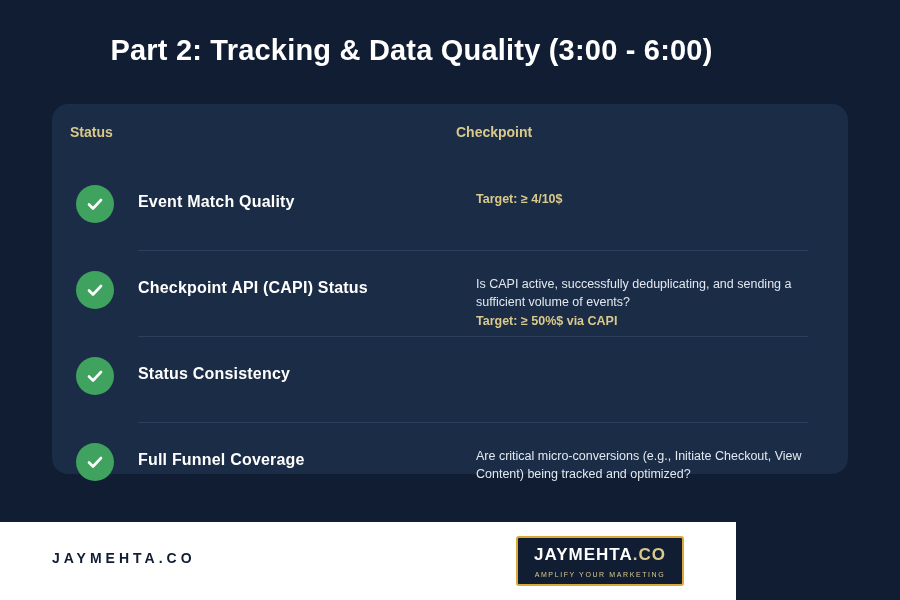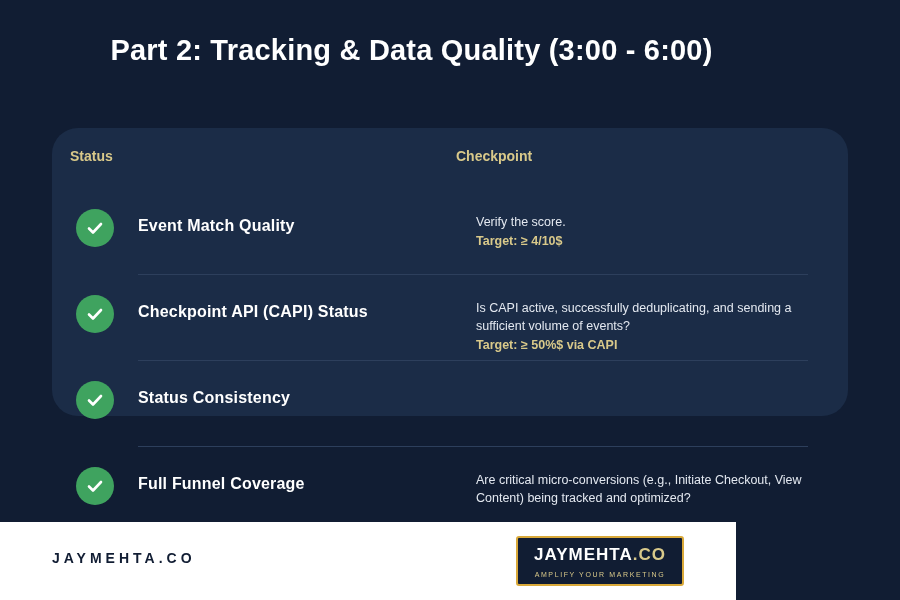--- a/index.html
+++ b/index.html
@@ -29,25 +29,24 @@
     color: #ffffff;
     font-size: 29px;
     font-weight: bold;
     letter-spacing: 0.2px;
   }
   .card {
     position: absolute;
     top: 104px;
     left: 52px;
     width: 796px;
-    height: 288px;
+    height: 370px;
     background: #1b2c47;
-    border-radius: 26px;
-    box-sizing: border-box;
-    margin-top: 24px;
+    border-radius: 16px;
+    box-sizing: border-box;
   }
   .col-head {
     position: absolute;
     top: 20px;
     color: #d9c98a;
     font-size: 14px;
     font-weight: bold;
   }
   .col-head.status { left: 18px; }
   .col-head.checkpoint { left: 404px; }
@@ -196,21 +195,20 @@
           <div class="check">
             <svg width="20" height="20" viewBox="0 0 20 20" aria-hidden="true">
                 <path d="M4 10.5 L8 14.5 L16 6" fill="none" stroke="#ffffff" stroke-width="2.6" stroke-linecap="round" stroke-linejoin="round"></path>
               </svg>
           </div>
         </div>
         <div class="label-cell">
           <div class="label">Event Match Quality</div>
         </div>
         <div class="desc-cell">
-          <div class="desc">Verify the score.</div>
           <div class="target">Target: ≥ 4/10$</div>
         </div>
         <div class="divider"></div>
       </div>
 
       <div class="row">
         <div class="check-cell">
           <div class="check">
             <svg width="20" height="20" viewBox="0 0 20 20" aria-hidden="true">
                 <path d="M4 10.5 L8 14.5 L16 6" fill="none" stroke="#ffffff" stroke-width="2.6" stroke-linecap="round" stroke-linejoin="round"></path>

